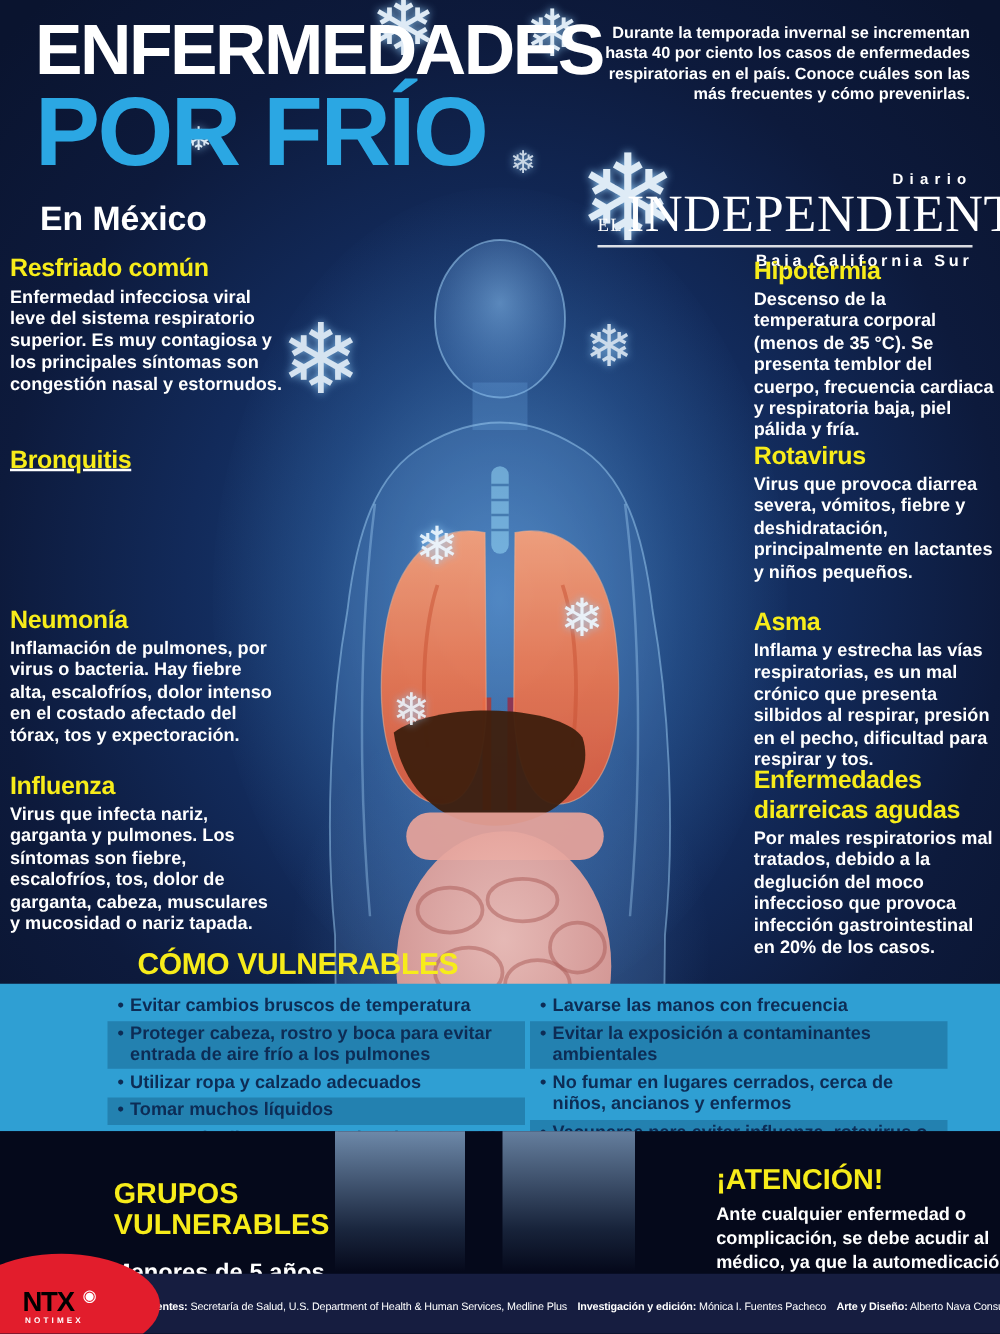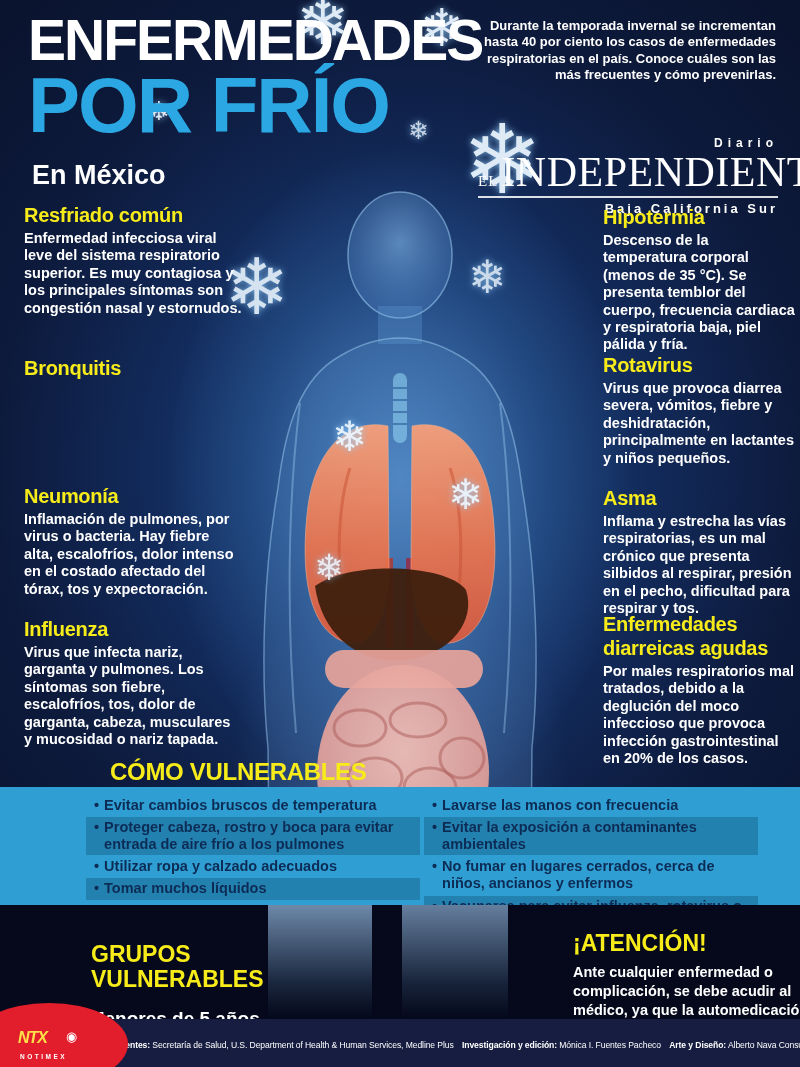--- a/index.html
+++ b/index.html
@@ -24,21 +24,21 @@
     border-bottom:2px solid rgba(255,255,255,.85);padding-bottom:3px;}
   .brand .el{font-size:15px;letter-spacing:1px;margin-right:3px;}
   .brand .name{font-size:42px;letter-spacing:.5px;}
   .brand .sub{font-size:13px;letter-spacing:3px;font-weight:bold;margin-top:3px;}
   
   .flake{color:#EAF6FF;text-shadow:0 0 7px rgba(150,210,255,.95);line-height:1;pointer-events:none;}
   
   .sec{line-height:1.2;}
   .sec h2{margin:0 0 3px 0;font-size:20px;font-weight:bold;color:#F7EC1A;letter-spacing:-.3px;}
   .sec p{margin:0;font-size:14.5px;font-weight:bold;line-height:1.2;color:#fff;}
-  .sec.left{left:24px;width:218px;}
+  .sec.left{left:8px;width:218px;}
   .sec.right{left:603px;width:192px;}
   
   .prev-head{left:110px;top:758px;font-size:24px;font-weight:bold;color:#F7EC1A;letter-spacing:-.3px;}
   .band{left:0;top:787px;width:800px;height:118px;background:#2F9FD3;}
   .pcol{position:absolute;top:7px;width:334px;margin:0;padding:0;list-style:none;}
   .pcol.l{left:86px;} .pcol.r{left:424px;}
   .pitem{display:flex;gap:5px;padding:2px 8px;margin:1px 0;font-size:14.5px;font-weight:bold;
     color:#0D2C55;line-height:1.18;}
   .pitem.hl{background:rgba(10,60,95,.30);}
   .pitem .b{flex:0 0 auto;}
@@ -54,21 +54,21 @@
   .attn{left:533px;top:930px;width:262px;margin-left:40px;}
   .attn h2{margin:0;font-size:23px;font-weight:bold;color:#F7EC1A;}
   .attn p{margin:6px 0 0 0;font-size:14.5px;font-weight:bold;line-height:1.3;color:#fff;}
   
   .footer{left:0;top:1019px;width:800px;height:48px;background:#161D40;}
   .credits{position:absolute;left:115px;top:21px;width:675px;margin:0;font-size:8.6px;color:#fff;
     letter-spacing:-.1px;white-space:nowrap;text-align:center;}
   .credits b{margin-left:6px;}
   .credits b:first-child{margin-left:0;}
   .ntx{position:absolute;left:-30px;top:-16px;width:158px;height:82px;background:#E21D2C;border-radius:50%;}
-  .ntx-text{position:absolute;left:48px;top:26px;font-size:16px;font-weight:bold;font-style:italic;color:#fde047;letter-spacing:-1px;}
+  .ntx-text{position:absolute;left:48px;top:26px;font-size:22px;font-weight:bold;color:#000000;letter-spacing:-1px;}
   .ntx-globe{position:absolute;left:96px;top:26px;font-size:13px;color:#fff;}
   .ntx-sub{position:absolute;left:50px;top:50px;font-size:6.5px;font-weight:bold;letter-spacing:2.5px;color:#fff;}
 </style>
 </head>
 <body>
 
 <div class="poster">
 
   <div class="abs glow1"></div>
   <div class="abs glow2"></div>
@@ -147,21 +147,21 @@
     <div class="nameline">
       <span class="el">EL</span><span class="name">INDEPENDIENTE</span>
     </div>
     <div class="sub">Baja California Sur</div>
   </div>
 
   <section class="abs sec left" style="top:203px;">
     <h2>Resfriado común</h2>
     <p>Enfermedad infecciosa viral leve del sistema respiratorio superior. Es muy contagiosa y los principales síntomas son congestión nasal y estornudos.</p>
   </section>
-  <section class="abs sec left" style="top:356px;">
+  <section class="abs sec left" style="top:356px;text-decoration:underline;">
     <h2>Bronquitis</h2>
   </section>
   <section class="abs sec left" style="top:484px;">
     <h2>Neumonía</h2>
     <p>Inflamación de pulmones, por virus o bacteria. Hay fiebre alta, escalofríos, dolor intenso en el costado afectado del tórax, tos y expectoración.</p>
   </section>
   <section class="abs sec left" style="top:617px;">
     <h2>Influenza</h2>
     <p>Virus que infecta nariz, garganta y pulmones. Los síntomas son fiebre, escalofríos, tos, dolor de garganta, cabeza, musculares y mucosidad o nariz tapada.</p>
   </section>

